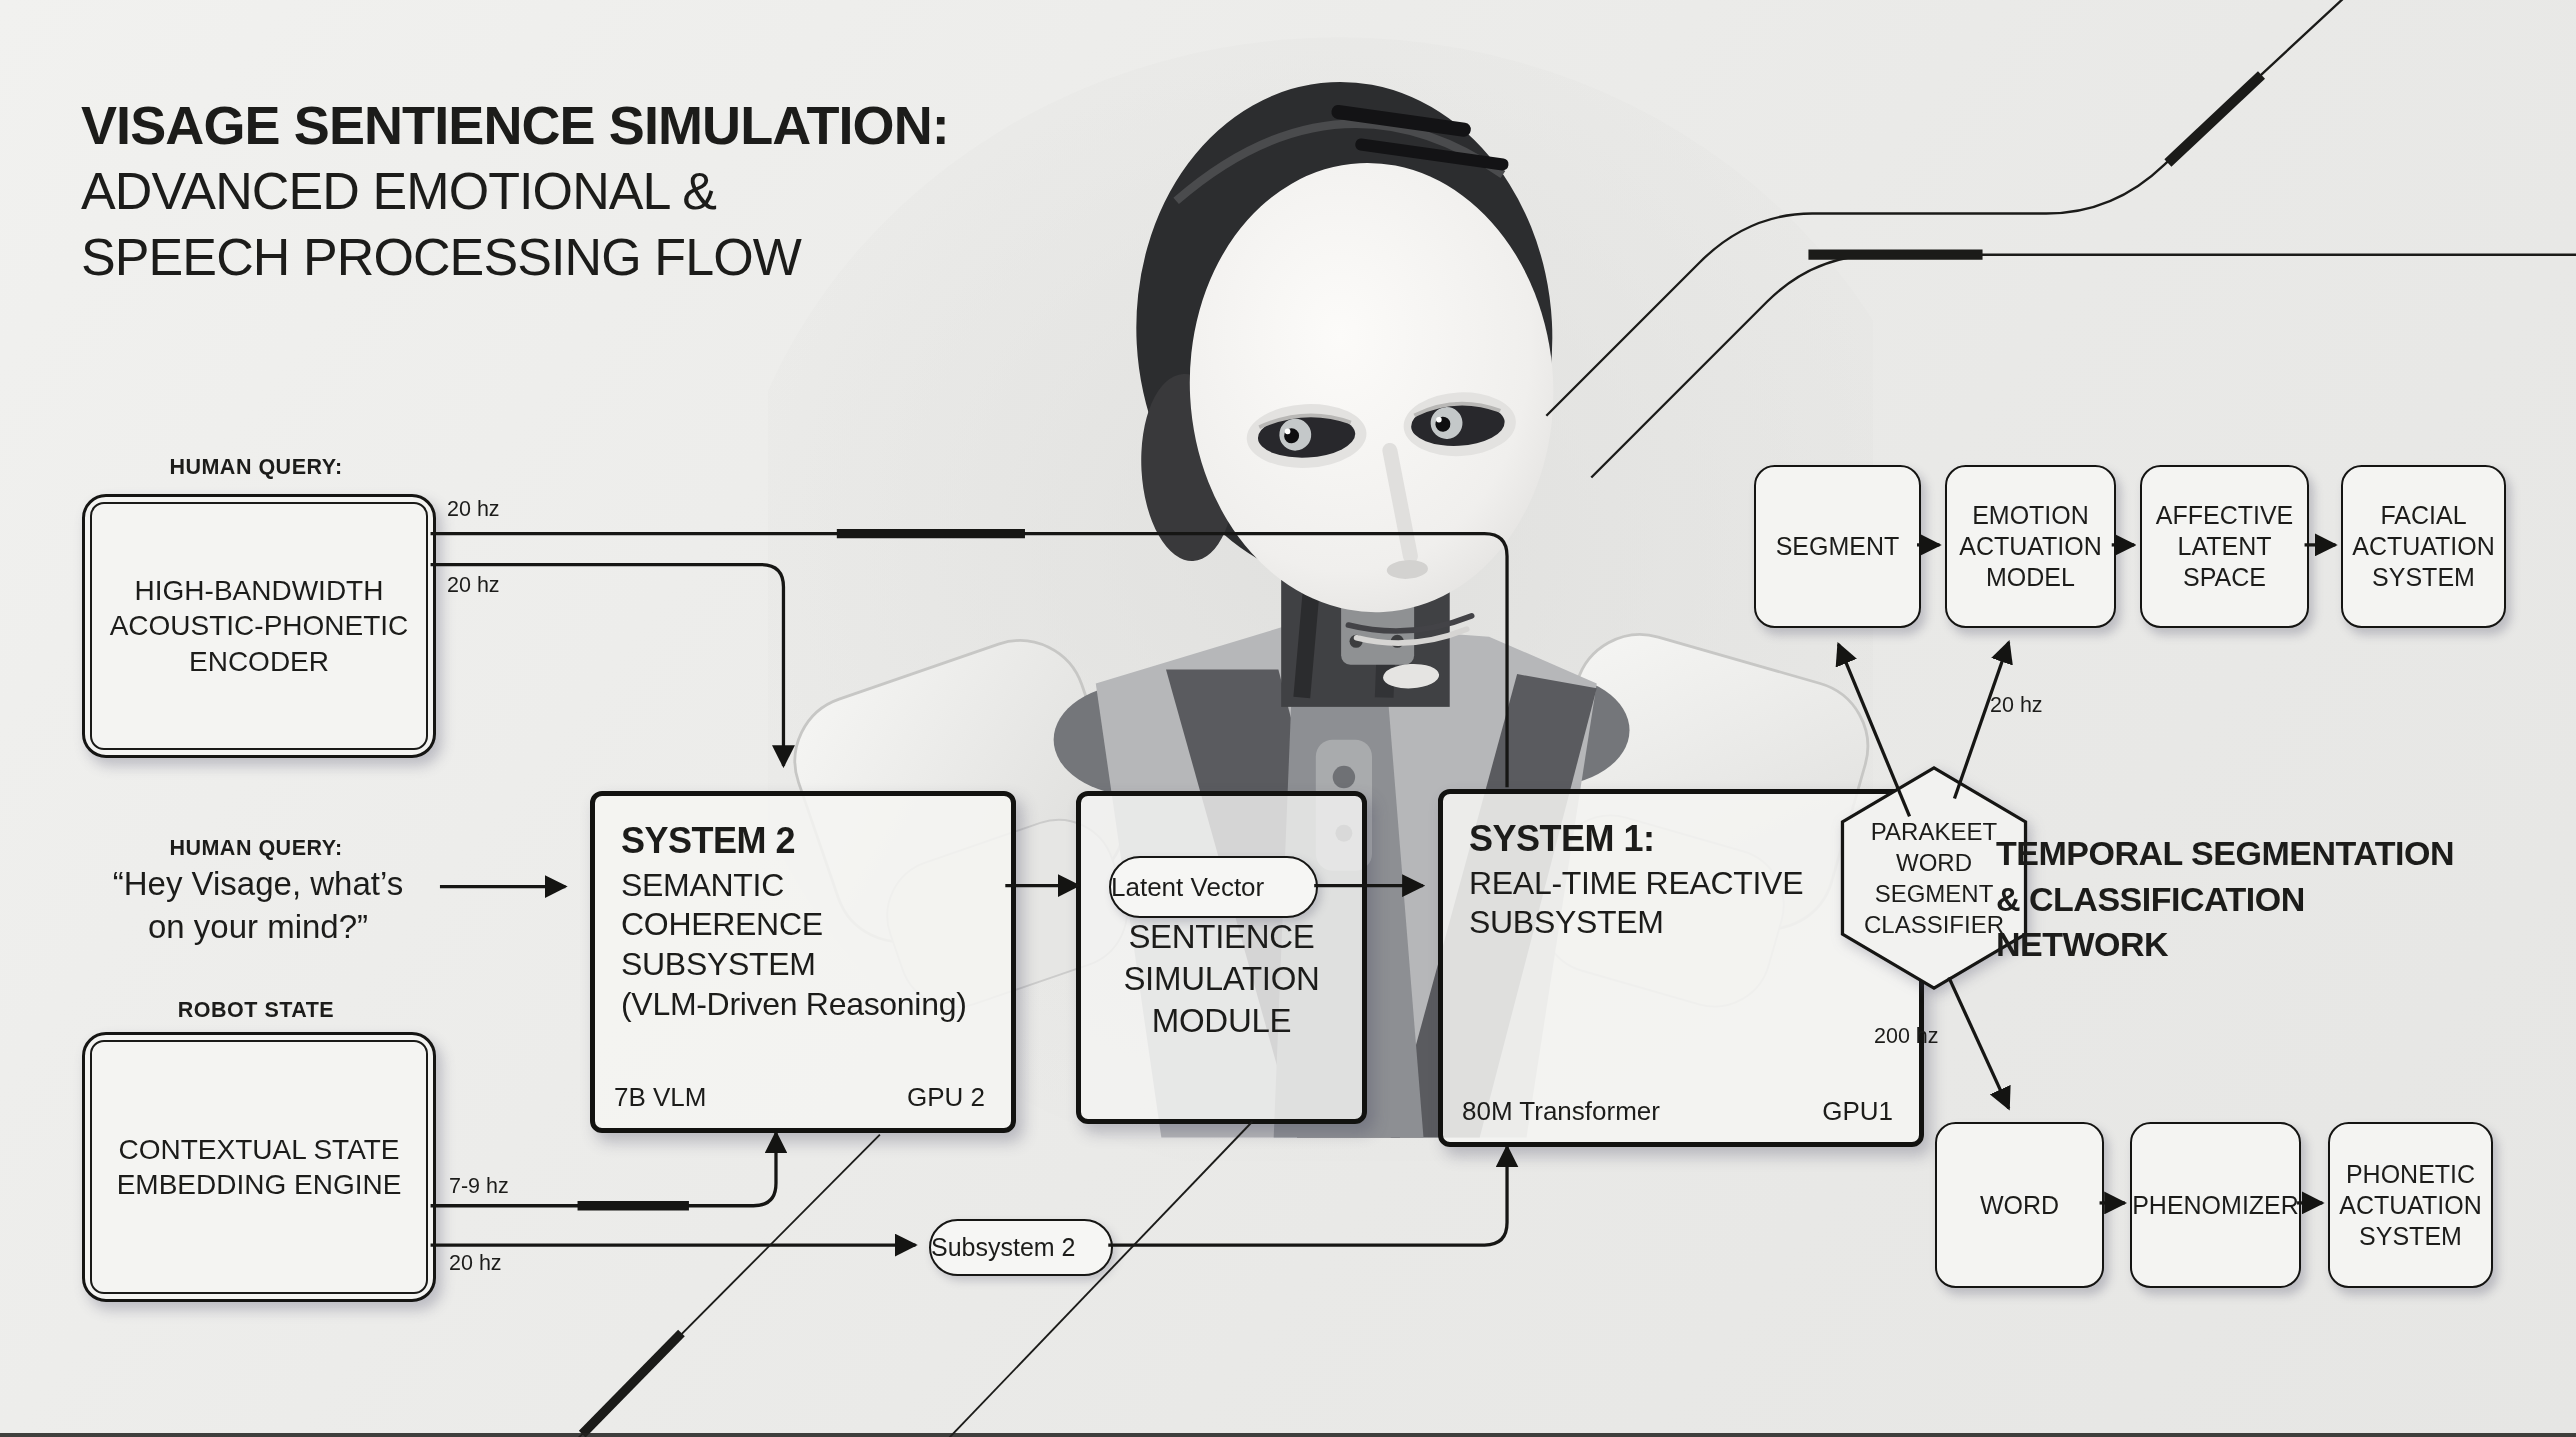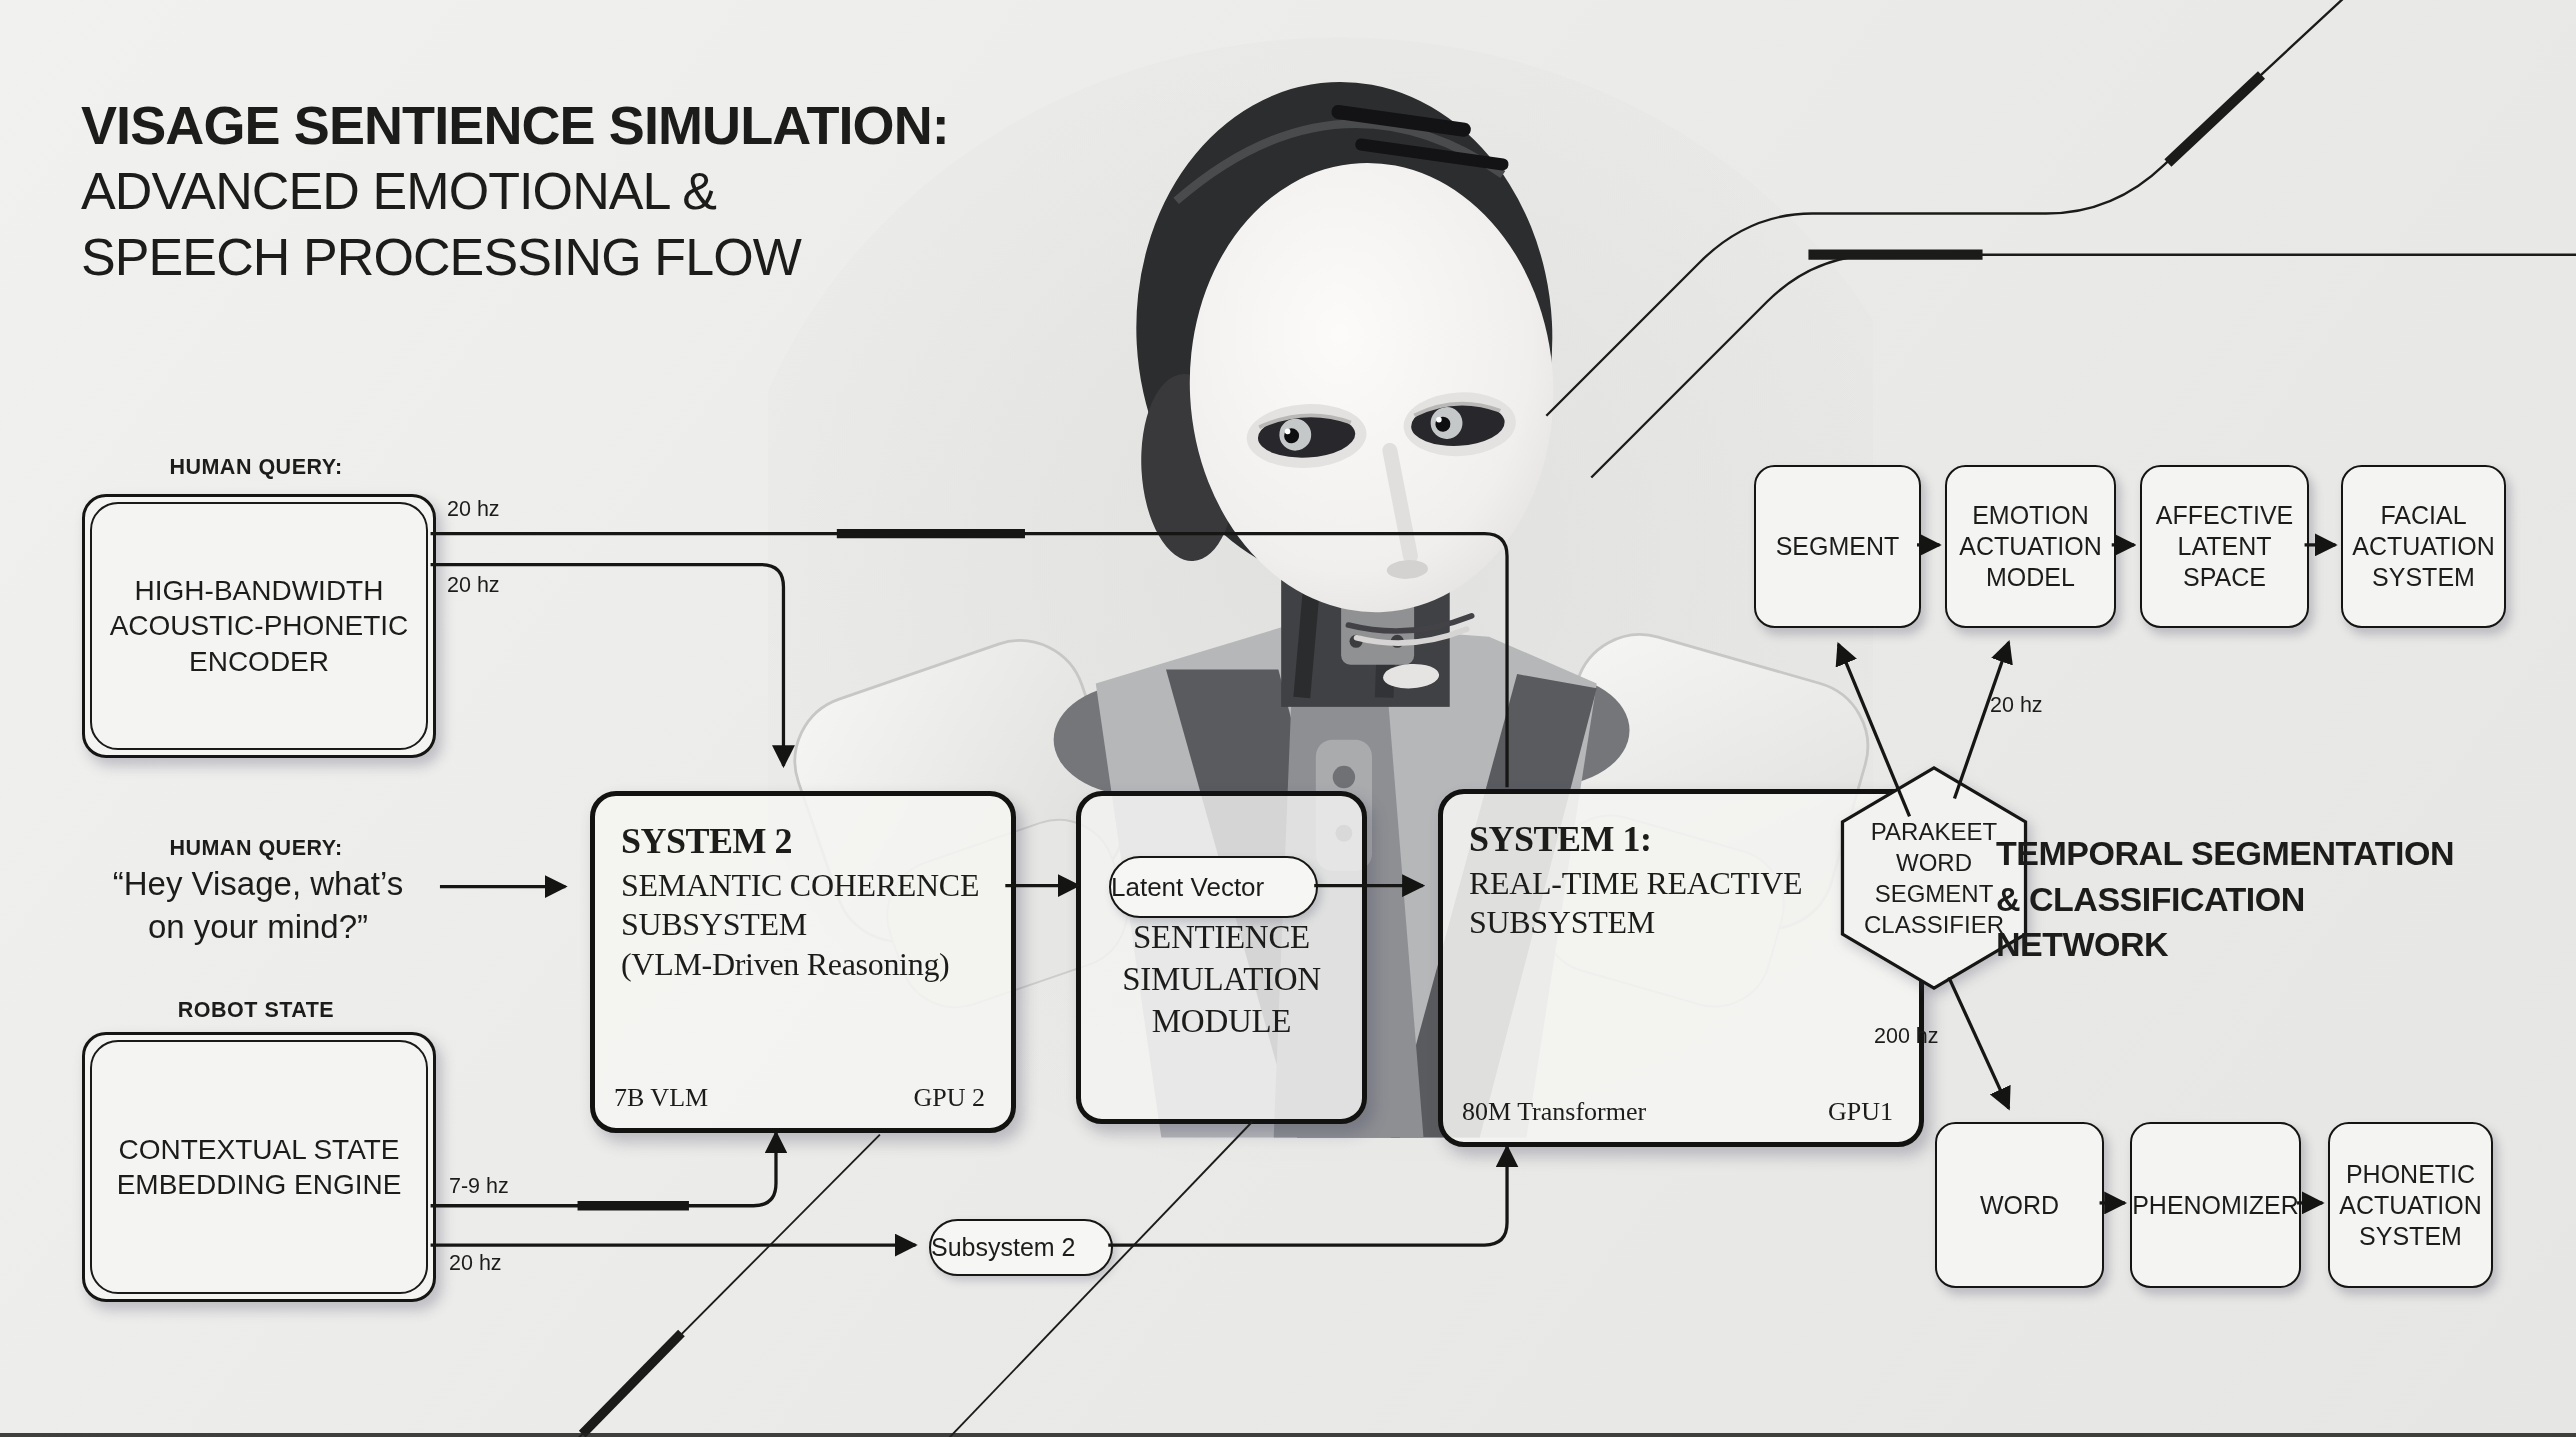--- a/index.html
+++ b/index.html
@@ -13,26 +13,26 @@
   
   #title{left:81px;top:92px;line-height:66px;letter-spacing:-0.9px;z-index:6;}
   #title .t1{font-size:54px;font-weight:700;}
   #title .t2{font-size:52px;font-weight:400;}
   
   .cap{font-size:21.5px;font-weight:700;letter-spacing:0.5px;text-align:center;z-index:6;}
   .rate{font-size:21.5px;font-weight:400;z-index:6;}
   
   .dbox{border:3.3px solid #151513;border-radius:24px;background:#f4f4f2;
         box-shadow:5.6px 7.5px 13px rgba(80,80,105,.30);z-index:3;}
-  .dbox .inner{position:absolute;inset:4.7px;border:2.3px solid #1a1a18;border-radius:28px;
+  .dbox .inner{position:absolute;inset:4.7px;border:2.3px solid #1a1a18;border-radius:14px;
         display:flex;align-items:center;justify-content:center;text-align:center;
         font-size:28px;line-height:1.26;padding:0 7.5px;}
   
-  .bigbox{border:5.6px solid #121210;border-radius:26px;background:rgba(244,244,242,.86);
-        box-shadow:6.6px 8.4px 15px rgba(70,70,95,.30);z-index:3;font-family:Liberation Serif, serif;}
+  .bigbox{border:5.6px solid #121210;border-radius:12px;background:rgba(244,244,242,.86);
+        box-shadow:6.6px 8.4px 15px rgba(70,70,95,.30);z-index:3;}
   .bigbox .head{font-size:36px;font-weight:700;letter-spacing:-0.5px;}
   .bigbox .sub{font-size:32px;font-weight:400;line-height:1.24;letter-spacing:-0.3px;margin-top:3.7px;}
   .bigbox .foot{position:absolute;bottom:15px;left:19px;right:26px;display:flex;
         justify-content:space-between;font-size:26px;gap:48px;}
   .pad{position:absolute;inset:0;padding:24px 26px;}
   
   .pill{border:2.8px solid #161614;border-radius:935px;background:#f6f6f4;
         display:flex;align-items:center;font-size:26px;
         box-shadow:3.7px 4.7px 8.4px rgba(80,80,105,.25);z-index:4;}
   

